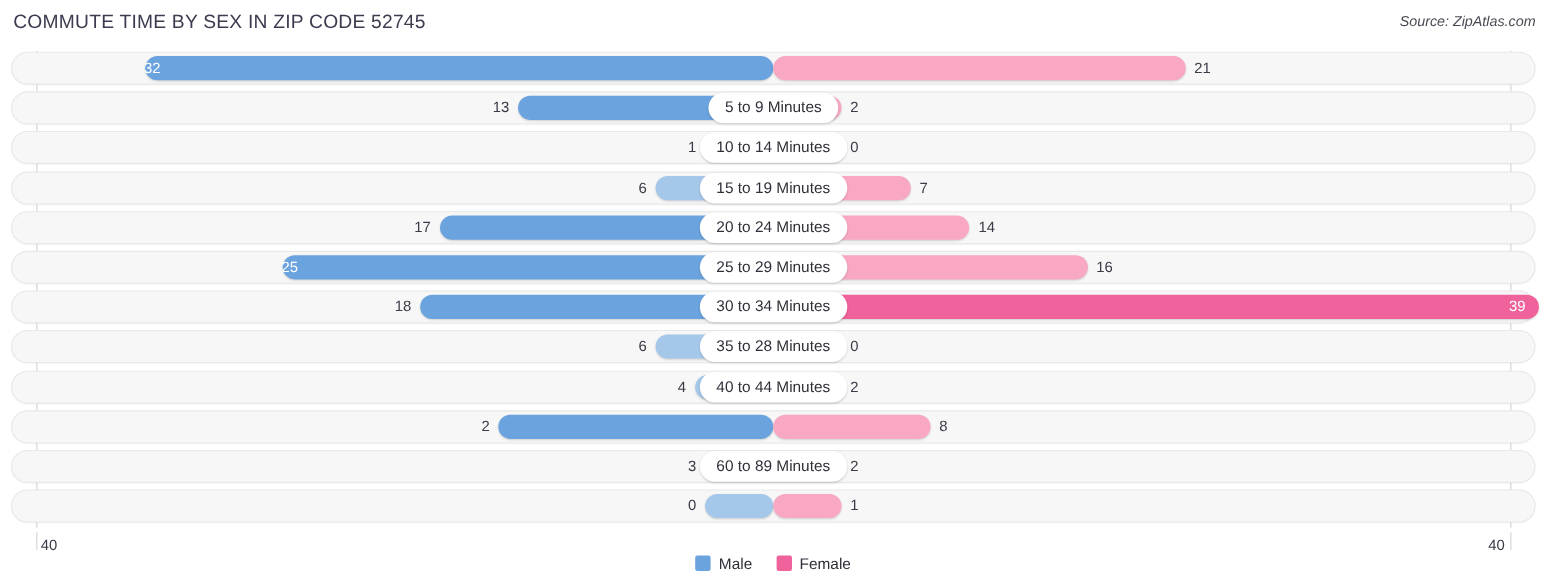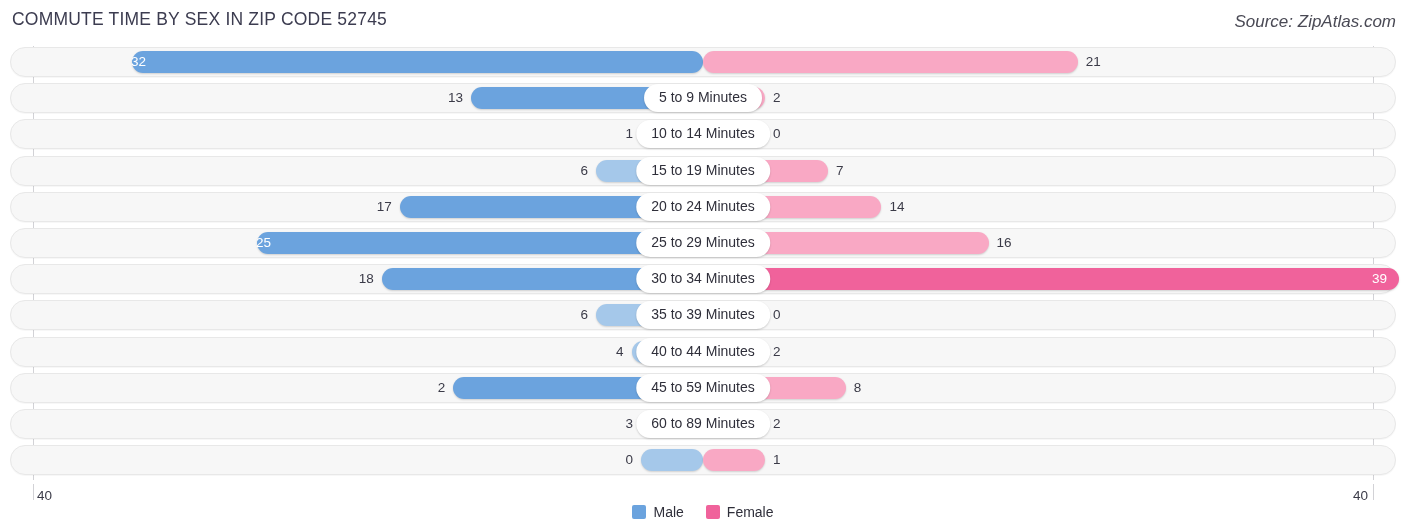--- a/index.html
+++ b/index.html
@@ -28,21 +28,21 @@
     left: 12px; top: 9px;
     font-size: 17.5px;
     letter-spacing: 0.2px;
     color: #3c3c50;
     font-weight: 400;
     white-space: nowrap;
   }
   .source-note {
     position: absolute;
     right: 10px; top: 12px;
-    font-size: 17px;
+    font-size: 13px;
     font-style: italic;
     color: #4a4a55;
     white-space: nowrap;
   }
 
   
   .plot {
     position: absolute;
     left: 0; top: 44px;
     width: 1406px;
@@ -237,37 +237,36 @@
         <div class="val outside-left" style="right: 1032.19px; width: 60px;">18</div>
         <div class="val inside" style="left: 1362.91px; width: 24px; text-align: right;">39</div>
         <div class="center-label" style="left: 703px;">30 to 34 Minutes</div>
       </div>
       <div class="row">
         <div class="track"></div>
         <div class="bar male" style="width: 107.062px; background: rgb(165, 200, 234);"></div>
         <div class="bar female" style="width: 62px; background: rgb(249, 168, 196);"></div>
         <div class="val outside-left" style="right: 818.062px; width: 60px;">6</div>
         <div class="val outside-right" style="left: 773px;">0</div>
-        <div class="center-label" style="left: 703px;">35 to 39 Minutes</div>
+        <div class="center-label" style="left: 703px;">35 to 28 Minutes</div>
       </div>
       <div class="row">
         <div class="track"></div>
         <div class="bar male" style="width: 71.375px; background: rgb(165, 200, 234);"></div>
         <div class="bar female" style="width: 62px; background: rgb(249, 168, 196);"></div>
         <div class="val outside-left" style="right: 782.375px; width: 60px;">4</div>
         <div class="val outside-right" style="left: 773px;">2</div>
         <div class="center-label" style="left: 703px;">40 to 44 Minutes</div>
       </div>
       <div class="row">
         <div class="track"></div>
         <div class="bar male" style="width: 249.812px; background: rgb(107, 163, 222);"></div>
         <div class="bar female" style="width: 142.75px; background: rgb(249, 168, 196);"></div>
         <div class="val outside-left" style="right: 960.812px; width: 60px;">2</div>
         <div class="val outside-right" style="left: 853.75px;">8</div>
-        <div class="center-label" style="left: 703px;">45 to 59 Minutes</div>
       </div>
       <div class="row">
         <div class="track"></div>
         <div class="bar male" style="width: 62px; background: rgb(165, 200, 234);"></div>
         <div class="bar female" style="width: 62px; background: rgb(249, 168, 196);"></div>
         <div class="val outside-left" style="right: 773px; width: 60px;">3</div>
         <div class="val outside-right" style="left: 773px;">2</div>
         <div class="center-label" style="left: 703px;">60 to 89 Minutes</div>
       </div>
       <div class="row">

